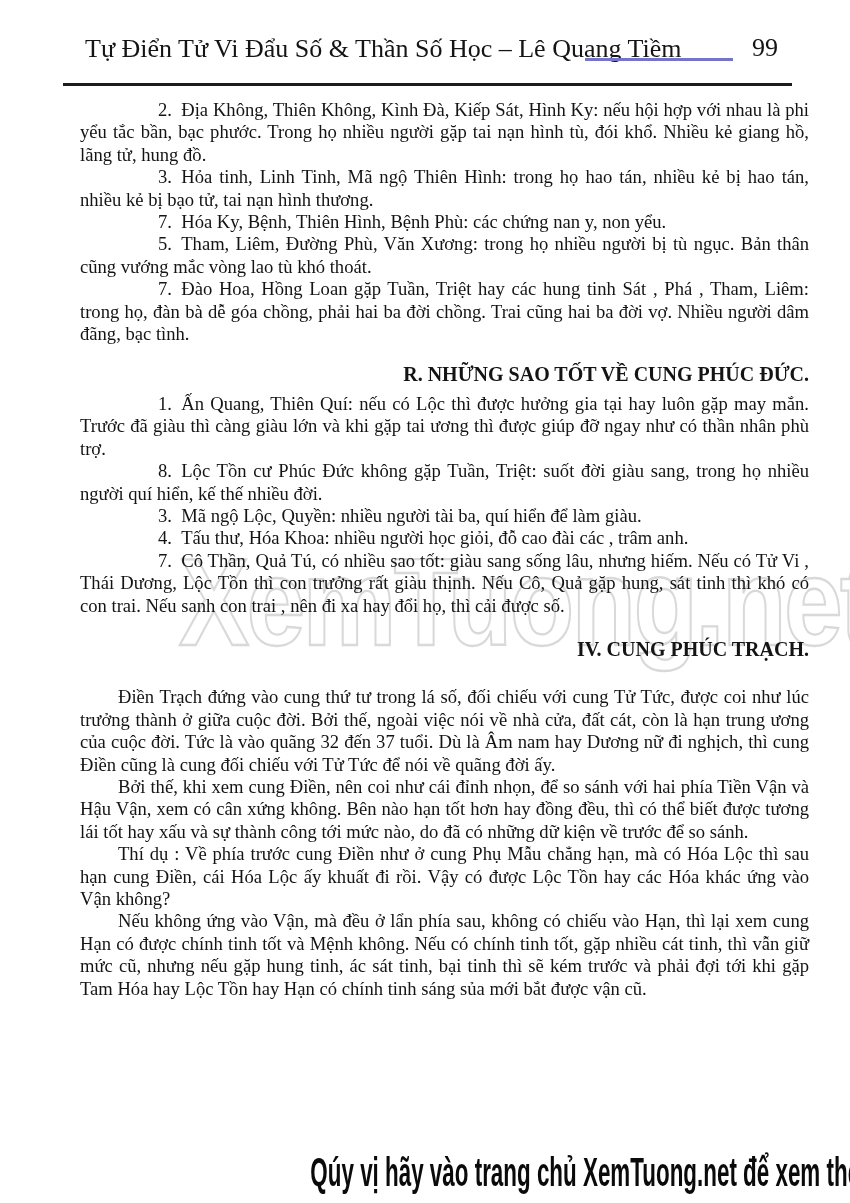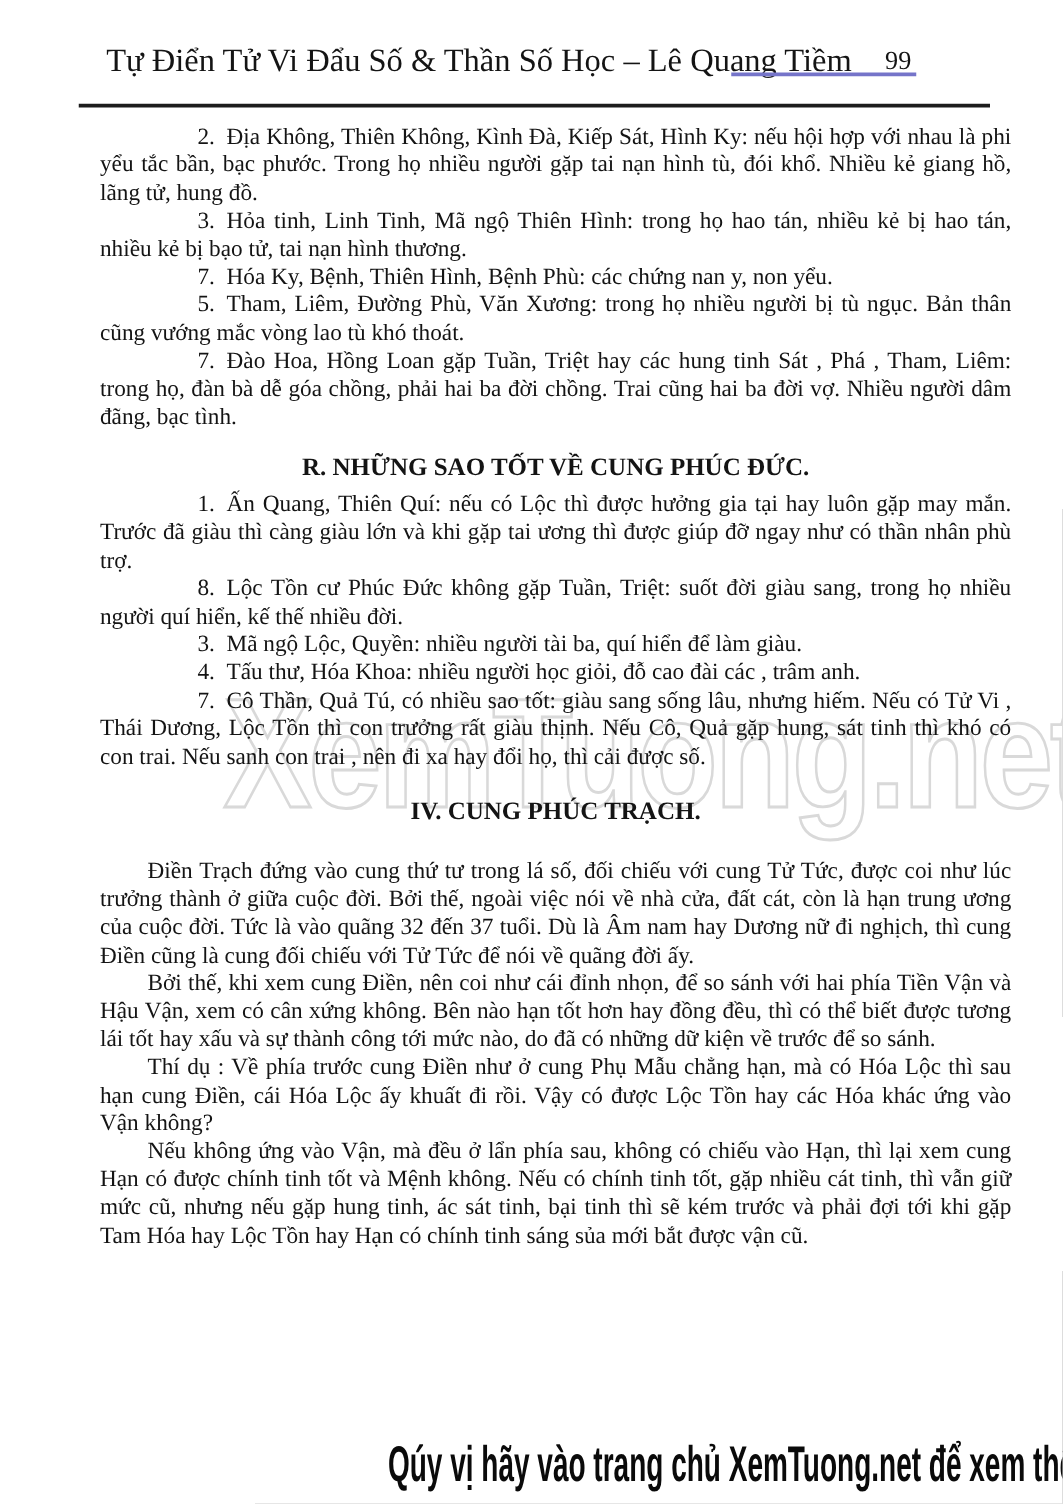--- a/index.html
+++ b/index.html
@@ -17,42 +17,42 @@
   
   .header-title {
     position:absolute; top:36px; left:85px;
     font-size:26px; line-height:26px; white-space:nowrap;
   }
   .header-underline {
     position:absolute; top:58px; left:585px;
     width:148px; height:3px; background:#7574c9;
   }
   .page-number {
-    position:absolute; top:35px; left:708px;
-    font-size:21px; line-height:26px;
+    position:absolute; top:35px; left:752px;
+    font-size:26px; line-height:26px;
   }
   .header-divider {
     position:absolute; top:83px; left:63px;
     width:729px; height:2.5px; background:#1c1c1c;
   }
 
   
   .content {
     position:absolute; top:99px; left:63px; width:729px;
     z-index:2;
     font-size:18.6px; line-height:22.4px;
     text-align:justify;
     margin-left:17px;
   }
   .content p { margin:0; }
   p.numbered { text-indent:78px; }
   p.plain    { text-indent:38px; }
   h2.sec {
     font-size:20px; line-height:22.4px; font-weight:bold;
-    margin:0; text-align:center;
+    margin:0; text-align:right;
   }
   h2.sec-r  { margin-top:18px; margin-bottom:7px; }
   h2.sec-iv { margin-top:21px; margin-bottom:26px; }
 
   
   .watermark {
     position:absolute; top:540px; left:0; width:850px;
     text-align:center; z-index:1;
     pointer-events:none;
   }

